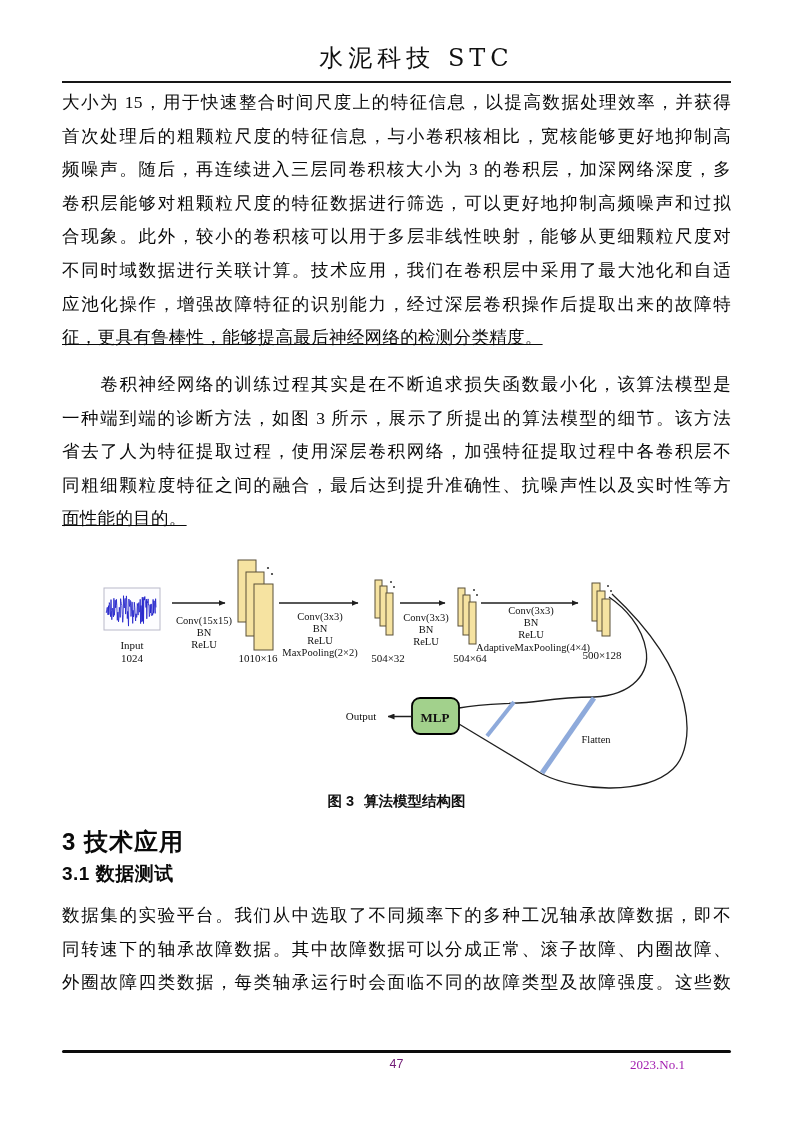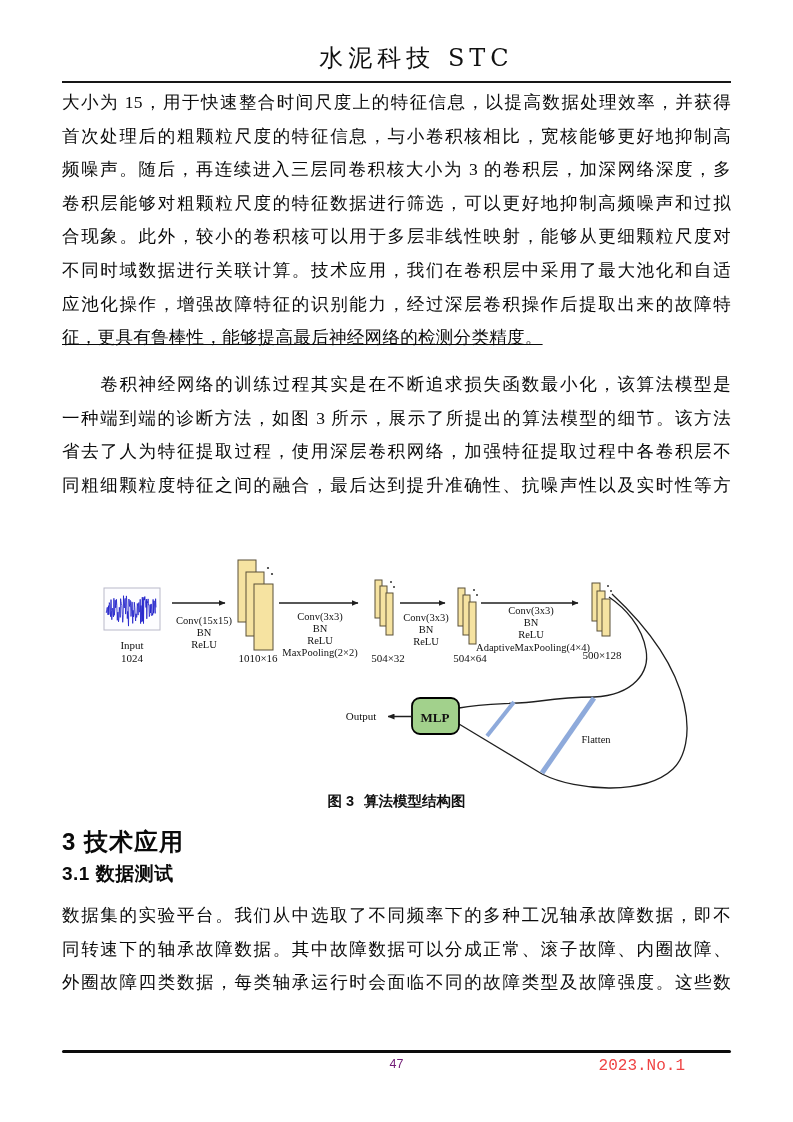--- a/index.html
+++ b/index.html
@@ -38,21 +38,21 @@
     font-family:"Liberation Sans","DejaVu Sans",sans-serif;font-weight:bold;
     font-size:19px;letter-spacing:0.5px;color:#0a0a0a;
   }
   .footer-rule{position:absolute;top:1050px;left:62px;width:669px;height:3px;background:#0c0c0c;border-radius:2px;}
   .footer-page{
     position:absolute;top:1057px;left:0;width:100%;text-align:center;
     font-family:"Liberation Sans","DejaVu Sans",sans-serif;font-size:12.5px;color:#701a75;
   }
   .footer-issue{
     position:absolute;top:1057px;right:108px;
-    font-family:Liberation Mono, monospace;font-size:16px;color:#ef4444;
+    font-family:Liberation Serif, serif;font-size:13px;color:#a21caf;
   }
   
   .layer{fill:#F6E3A1;stroke:#5a5138;stroke-width:1;}
   .conn{stroke:#1f1f1f;stroke-width:1.3;fill:none;}
   .arrow{stroke:#1f1f1f;stroke-width:1.5;fill:none;}
   .flat-line{stroke:#8EAADB;stroke-linecap:butt;fill:none;}
   .figtext{font-family:"Liberation Serif","DejaVu Serif",serif;fill:#111;}
   .dot{fill:#333;}
 </style>
 </head>
@@ -72,20 +72,21 @@
     <div class="line">不同时域数据进行关联计算。技术应用，我们在卷积层中采用了最大池化和自适</div>
     <div class="line">应池化操作，增强故障特征的识别能力，经过深层卷积操作后提取出来的故障特</div>
     <div class="line last">征，更具有鲁棒性，能够提高最后神经网络的检测分类精度。</div>
   </div>
 
   <div class="para" style="top:368px">
     <div class="line">　　卷积神经网络的训练过程其实是在不断追求损失函数最小化，该算法模型是</div>
     <div class="line">一种端到端的诊断方法，如图 3 所示，展示了所提出的算法模型的细节。该方法</div>
     <div class="line">省去了人为特征提取过程，使用深层卷积网络，加强特征提取过程中各卷积层不</div>
     <div class="line">同粗细颗粒度特征之间的融合，最后达到提升准确性、抗噪声性以及实时性等方</div>
+    <div class="line last">面性能的目的。</div>
   </div>
 
   <div class="figure">
     <svg width="793" height="250" viewBox="0 0 793 250">
       <defs>
         <marker id="ah" markerWidth="7" markerHeight="6" refX="6.5" refY="3" orient="auto" markerUnits="userSpaceOnUse">
           <path d="M0,0 L7,3 L0,6 Z" fill="#1f1f1f"></path>
         </marker>
       </defs>
 

